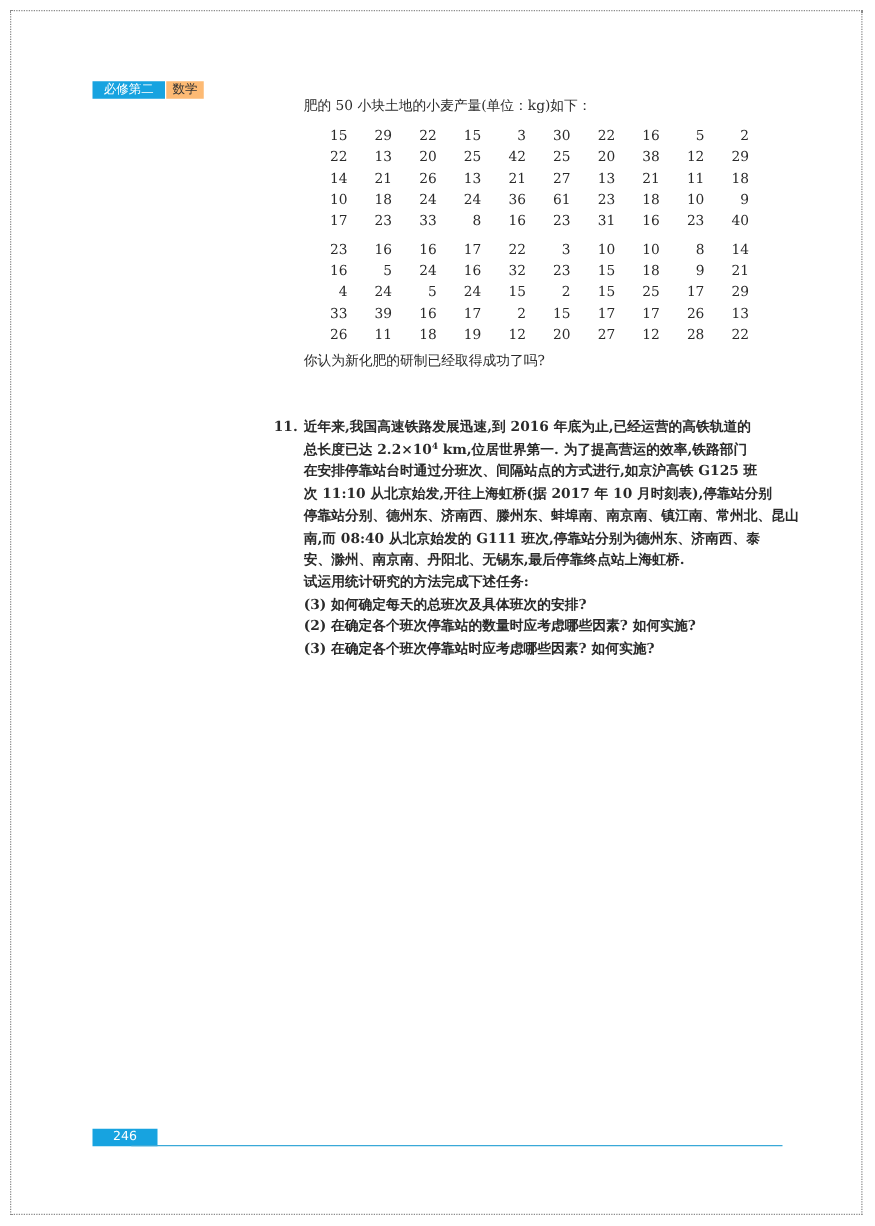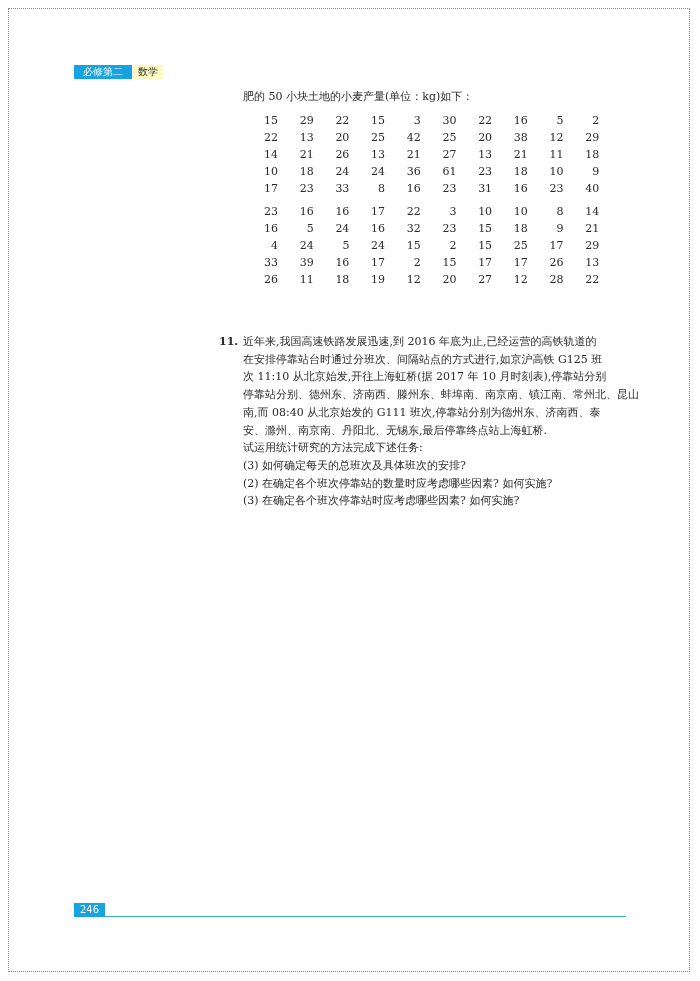--- a/index.html
+++ b/index.html
@@ -10,37 +10,37 @@
     .page-border {
       position: absolute; left: 8px; top: 8px; width: 682px; height: 964px;
       border: 1.5px dotted #8a8a8a; box-sizing: border-box;
     }
     .header { position: absolute; left: 74px; top: 65px; height: 14px; display: flex; }
     .header .book {
       background: #17a3e0; color: #fff; font-family: "DejaVu Sans", sans-serif;
       font-size: 10px; line-height: 14px; padding: 0 5px; width: 48px; text-align: center;
     }
     .header .subject {
-      background: #fef9c3; color: #333; font-family: "DejaVu Sans", sans-serif;
+      background: #fdba74; color: #333; font-family: "DejaVu Sans", sans-serif;
       font-size: 10px; line-height: 14px; padding: 0 5px; margin-left: 1px;
     }
-    .content { position: absolute; left: 243px; top: 88px; width: 390px; font-size: 11px; }
+    .content { position: absolute; left: 243px; top: 76px; width: 390px; font-size: 11px; }
     .para { line-height: 17.5px; margin: 0; white-space: nowrap; }
     .grid { margin: 6px 0 4px 0; }
     .grid-row { display: flex; height: 17px; line-height: 17px; font-size: 11px; }
     .grid-cell { width: 35.7px; text-align: right; }
     .grid-row .grid-cell:first-child { width: 35px; }
     .problem { position: absolute; left: 219px; top: 333px; width: 410px; font-size: 11px; }
     .problem .num { position: absolute; left: 0; top: 0; font-weight: bold; line-height: 17.5px; }
     .problem .body { margin-left: 24px; }
-    .problem .body p { margin: 0; line-height: 17.7px; white-space: nowrap; }
+    .problem .body p { margin: 0; line-height: 17.7px; white-space: nowrap; font-weight: bold; }
     sup { font-size: 7px; vertical-align: 4px; line-height: 0; }
     .footer { position: absolute; left: 74px; top: 903px; width: 552px; height: 16px; }
     .footer .pnum {
-      position: absolute; left: 0; top: 0; width: 31px; height: 14px; background: #17a3e0;
+      position: absolute; left: 0; top: 0; width: 52px; height: 14px; background: #17a3e0;
       color: #fff; font-family: "DejaVu Sans", sans-serif; font-size: 10px; line-height: 14px; text-align: center;
     }
     .footer .rule { position: absolute; left: 31px; right: 0; top: 13px; height: 1px; background: #3aa9d8; }
   </style>
 </head>
 <body>
 
 <div class="page-border"></div>
 
 <div class="header">
@@ -167,26 +167,28 @@
         <span class="grid-cell">18</span>
         <span class="grid-cell">19</span>
         <span class="grid-cell">12</span>
         <span class="grid-cell">20</span>
         <span class="grid-cell">27</span>
         <span class="grid-cell">12</span>
         <span class="grid-cell">28</span>
         <span class="grid-cell">22</span>
       </div>
     </div>
+  <p class="para">你认为新化肥的研制已经取得成功了吗?</p>
 </div>
 
 <div class="problem">
   <span class="num">11.</span>
   <div class="body">
     <p>近年来,我国高速铁路发展迅速,到 2016 年底为止,已经运营的高铁轨道的</p>
+    <p><span>总长度已达 2.2×10</span><sup>4</sup><span> km,位居世界第一. 为了提高营运的效率,铁路部门</span></p>
     <p>在安排停靠站台时通过分班次、间隔站点的方式进行,如京沪高铁 G125 班</p>
     <p>次 11:10 从北京始发,开往上海虹桥(据 2017 年 10 月时刻表),停靠站分别</p>
     <p>停靠站分别、德州东、济南西、滕州东、蚌埠南、南京南、镇江南、常州北、昆山</p>
     <p>南,而 08:40 从北京始发的 G111 班次,停靠站分别为德州东、济南西、泰</p>
     <p>安、滁州、南京南、丹阳北、无锡东,最后停靠终点站上海虹桥.</p>
     <p>试运用统计研究的方法完成下述任务:</p>
     <p>(3) 如何确定每天的总班次及具体班次的安排?</p>
     <p>(2) 在确定各个班次停靠站的数量时应考虑哪些因素? 如何实施?</p>
     <p>(3) 在确定各个班次停靠站时应考虑哪些因素? 如何实施?</p>
   </div>

